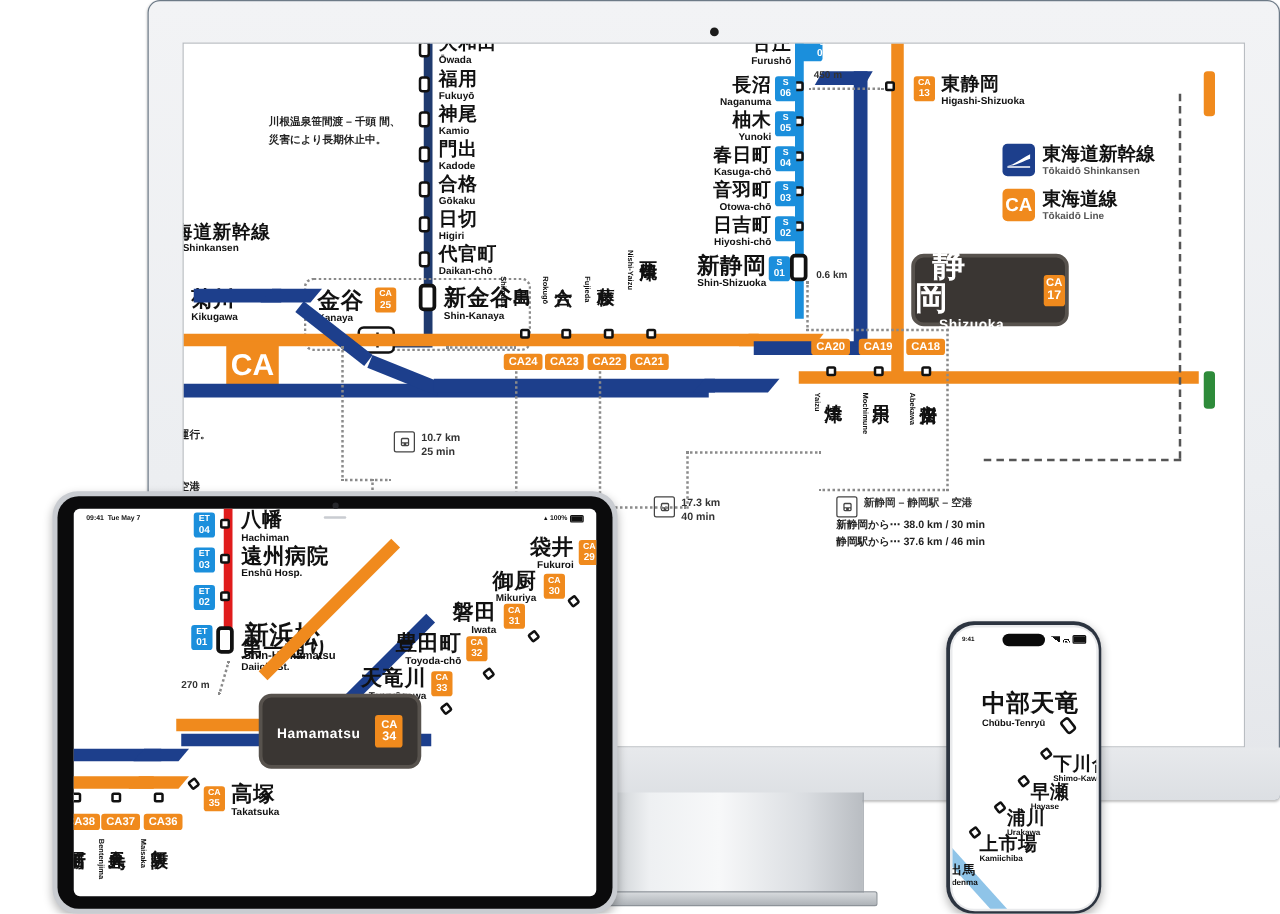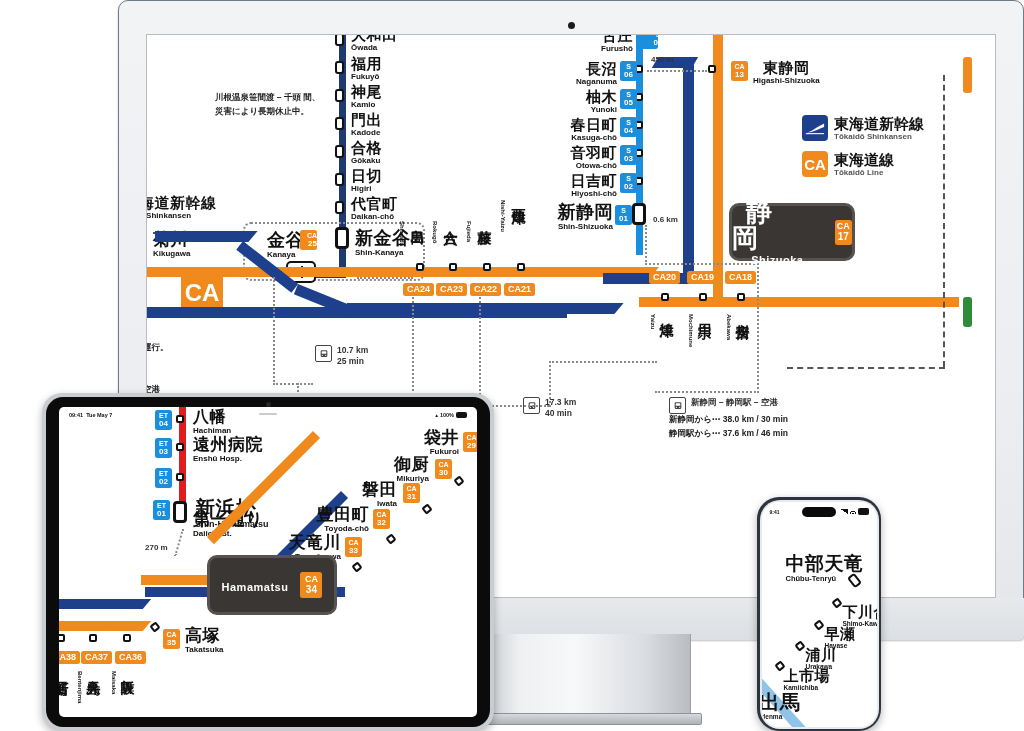--- a/index.html
+++ b/index.html
@@ -191,39 +191,39 @@
         <span class="en">Higiri</span>
       </div>
 
       <div class="stn" style="left:188px;top:166px;"></div>
       <div class="nm" style="left:204px;top:161px;">
         <span class="ja">代官町</span>
         <span class="en">Daikan-chō</span>
       </div>
 
       <div class="dotbox" style="left:96px;top:187px;width:178px;height:55px;"></div>
-      <div class="nm" style="left:120px;top:196px;">
+      <div class="nm" style="left:107px;top:196px;">
         <span class="ja" style="font-size:18px;">金谷</span>
         <span class="en">Kanaya</span>
       </div>
-      <div class="code stack ca" style="left:153px;top:195px;align-items:flex-end;">
+      <div class="code stack ca" style="left:153px;top:195px;">
         <span class="l1">CA</span>
         <span class="l2">25</span>
       </div>
       <div class="stn big" style="left:188px;top:192px;"></div>
       <div class="nm" style="left:208px;top:194px;">
         <span class="ja" style="font-size:18px;">新金谷</span>
         <span class="en">Shin-Kanaya</span>
       </div>
       <div class="xfer" style="left:139px;top:226px;"></div>
 
       <div class="note" style="left:68px;top:56px;">川根温泉笹間渡 – 千頭 間、</div>
       <div class="note" style="left:68px;top:70px;">災害により長期休止中。</div>
 
-      <div class="nm" style="left:-8px;top:160px;">
+      <div class="nm" style="left:-8px;top:143px;">
         <span class="ja">海道新幹線</span>
         <span class="en">ō Shinkansen</span>
       </div>
       <div class="nm" style="left:6px;top:196px;">
         <span class="ja" style="font-size:17px;">菊川</span>
         <span class="en">Kikugawa</span>
       </div>
       <div class="note" style="left:-4px;top:306px;">運行。</div>
       <div class="note" style="left:-4px;top:348px;">空港</div>
 
@@ -396,21 +396,21 @@
         <span class="l2">01</span>
       </div>
 
       <div class="dot-h" style="left:500px;top:35px;width:60px;"></div>
       <div class="dimlabel" style="left:504px;top:20px;">450 m</div>
       <div class="stn sm" style="left:561px;top:30px;"></div>
       <div class="code stack ca" style="left:584px;top:26px;">
         <span class="l1">CA</span>
         <span class="l2">13</span>
       </div>
-      <div class="nm" style="left:606px;top:25px;text-align:center;">
+      <div class="nm" style="left:606px;top:25px;">
         <span class="ja">東静岡</span>
         <span class="en">Higashi-Shizuoka</span>
       </div>
 
       <div class="dot-v" style="left:498px;top:190px;height:40px;"></div>
       <div class="dot-h" style="left:498px;top:228px;width:114px;"></div>
       <div class="dimlabel" style="left:506px;top:180px;">0.6 km</div>
       <div class="dot-v" style="left:610px;top:228px;height:130px;"></div>
       <div class="dot-h" style="left:508px;top:356px;width:104px;"></div>
 
@@ -731,18 +731,18 @@
       <span class="en" style="font-size:6.5px;">Urakawa</span>
     </div>
 
     <div class="stn sm rot" style="left:14px;top:160px;"></div>
     <div class="nm" style="left:22px;top:166px;">
       <span class="ja" style="font-size:15px;">上市場</span>
       <span class="en" style="font-size:6.5px;">Kamiichiba</span>
     </div>
 
     <div class="nm" style="left:-2px;top:190px;">
-      <span class="ja" style="font-size:20px;">出馬</span>
+      <span class="ja" style="font-size:10px;">出馬</span>
       <span class="en" style="font-size:6.5px;">Idenma</span>
     </div>
 
   </div>
 </div>
 
 </body></html>

